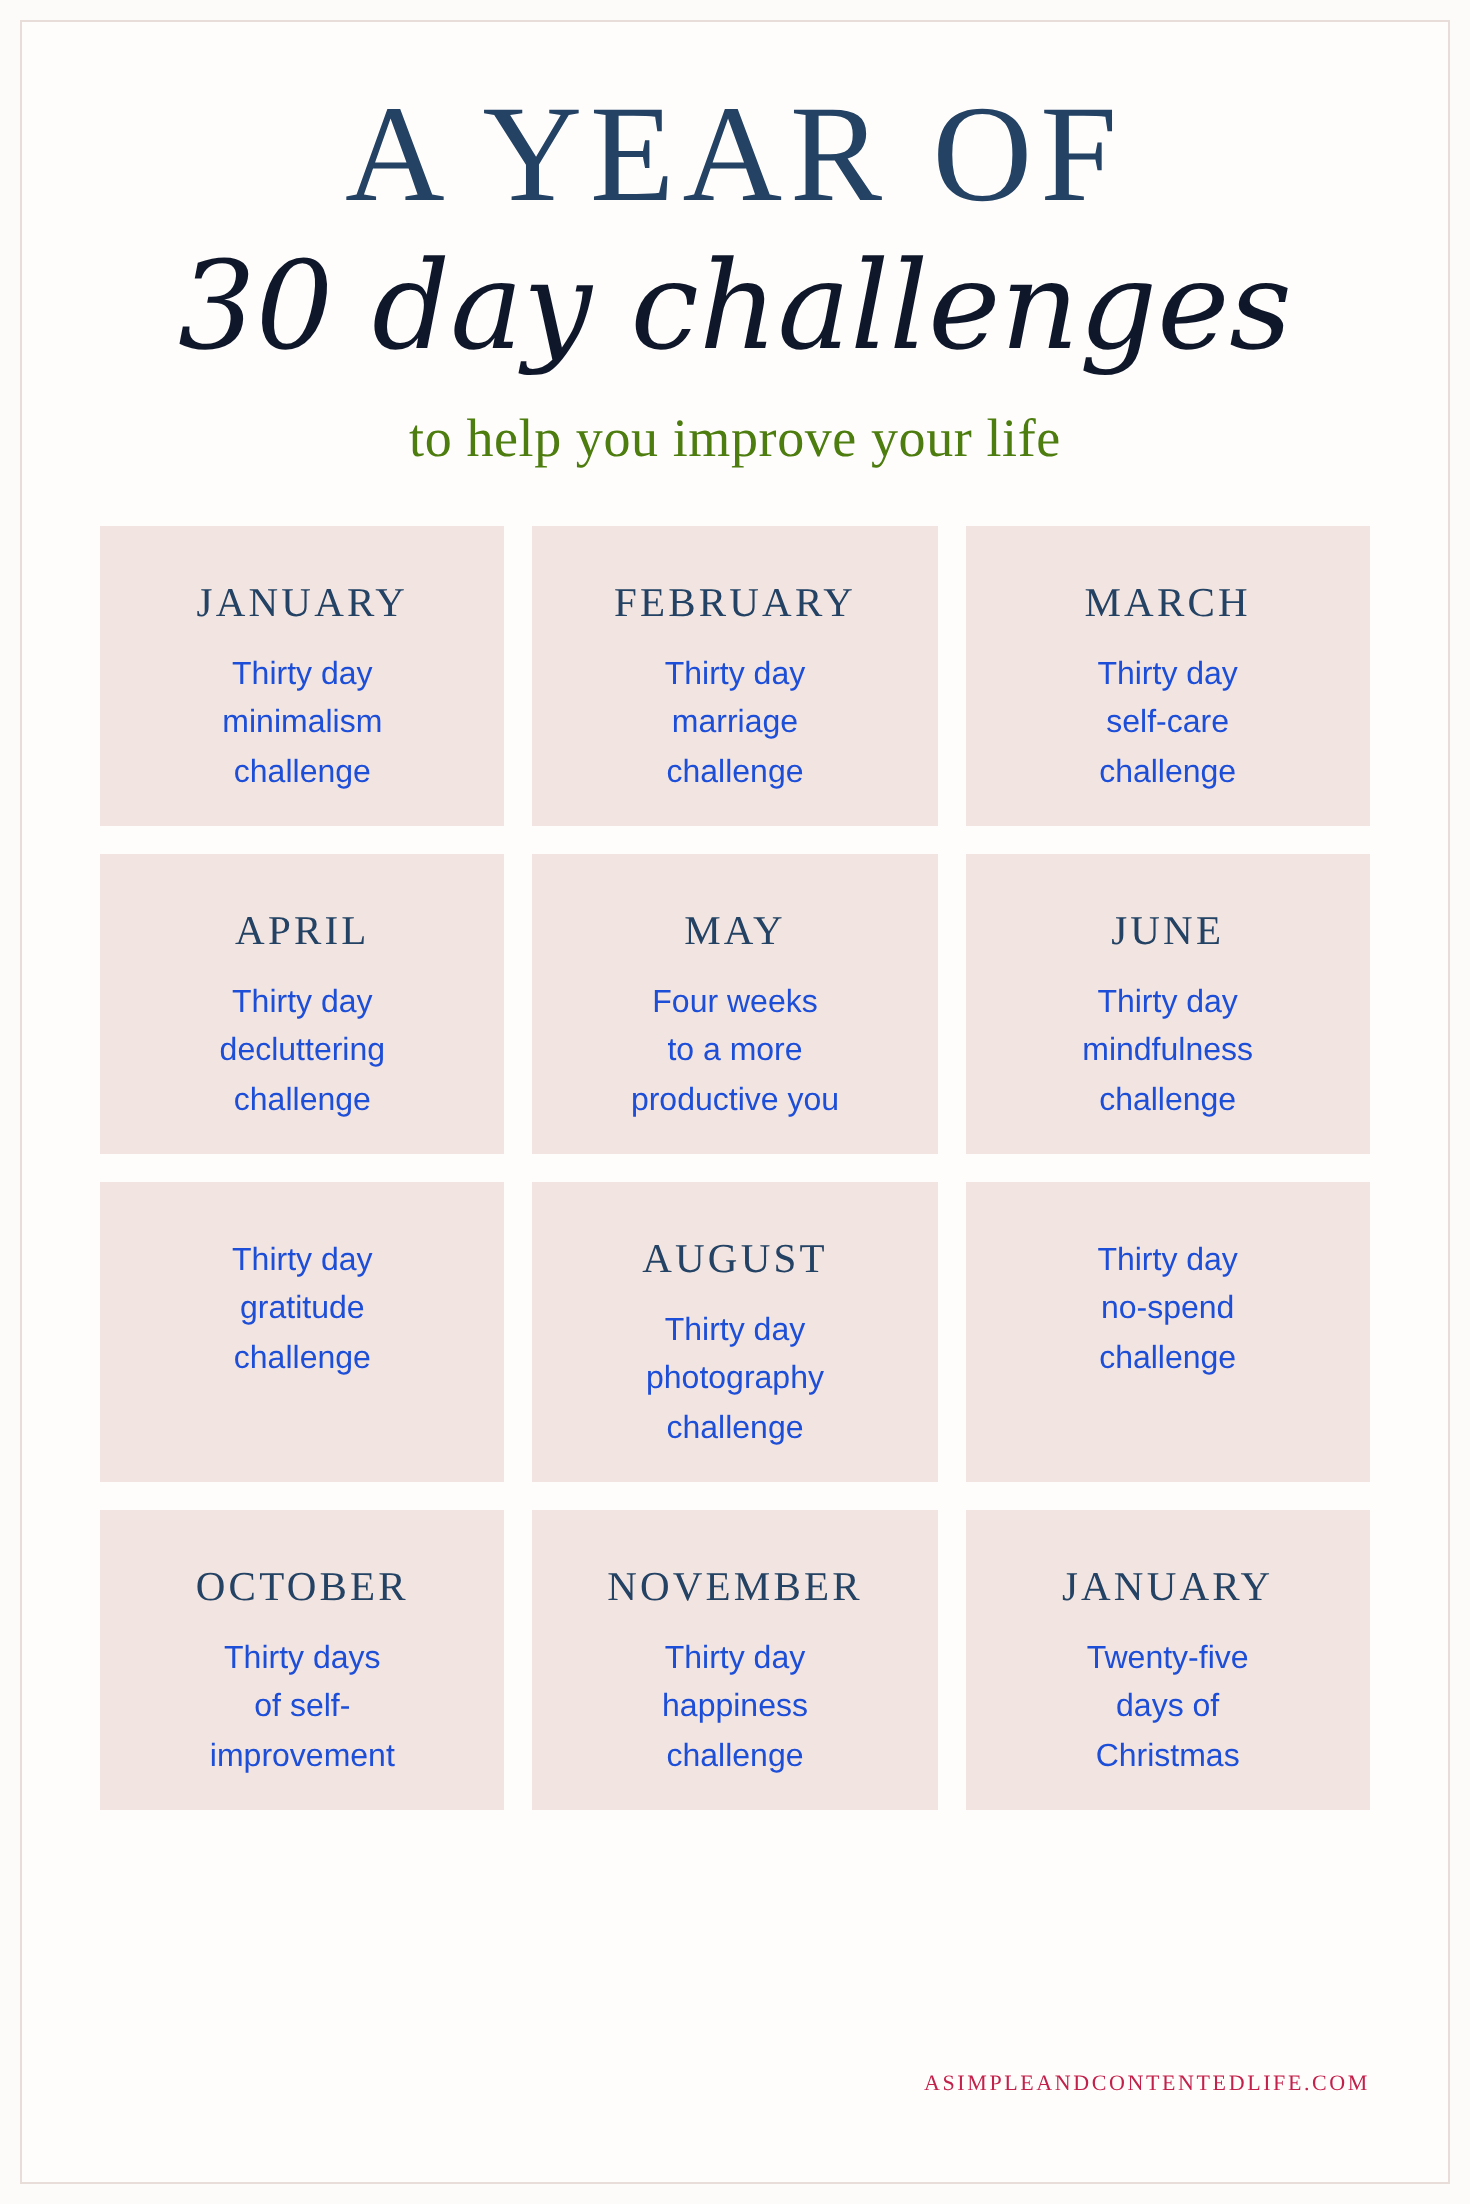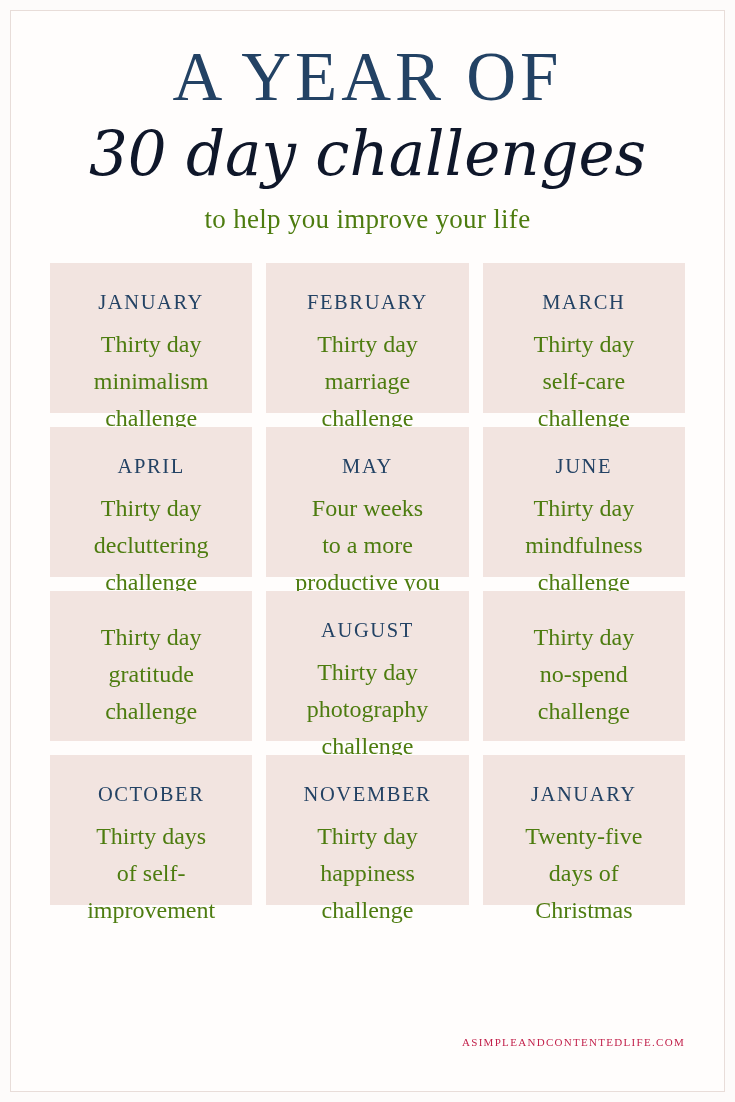--- a/index.html
+++ b/index.html
@@ -84,23 +84,23 @@
     text-align: center;
   }
   .cell .month {
     font-family: "Liberation Serif", serif;
     font-size: 20.5px;
     letter-spacing: 1.6px;
     color: #234264;
     margin-bottom: 12px;
   }
   .cell .desc {
-    font-family: Liberation Serif, serif;
-    font-size: 24px;
-    color: #4d7c0f;
+    font-family: Liberation Sans, sans-serif;
+    font-size: 16px;
+    color: #1d4ed8;
     line-height: 1.55;
   }
   .footer {
     margin-top: auto;
     text-align: center;
     padding-bottom: 44px;
   }
   .footer-url {
     font-family: "Liberation Serif", serif;
     font-size: 11px;

